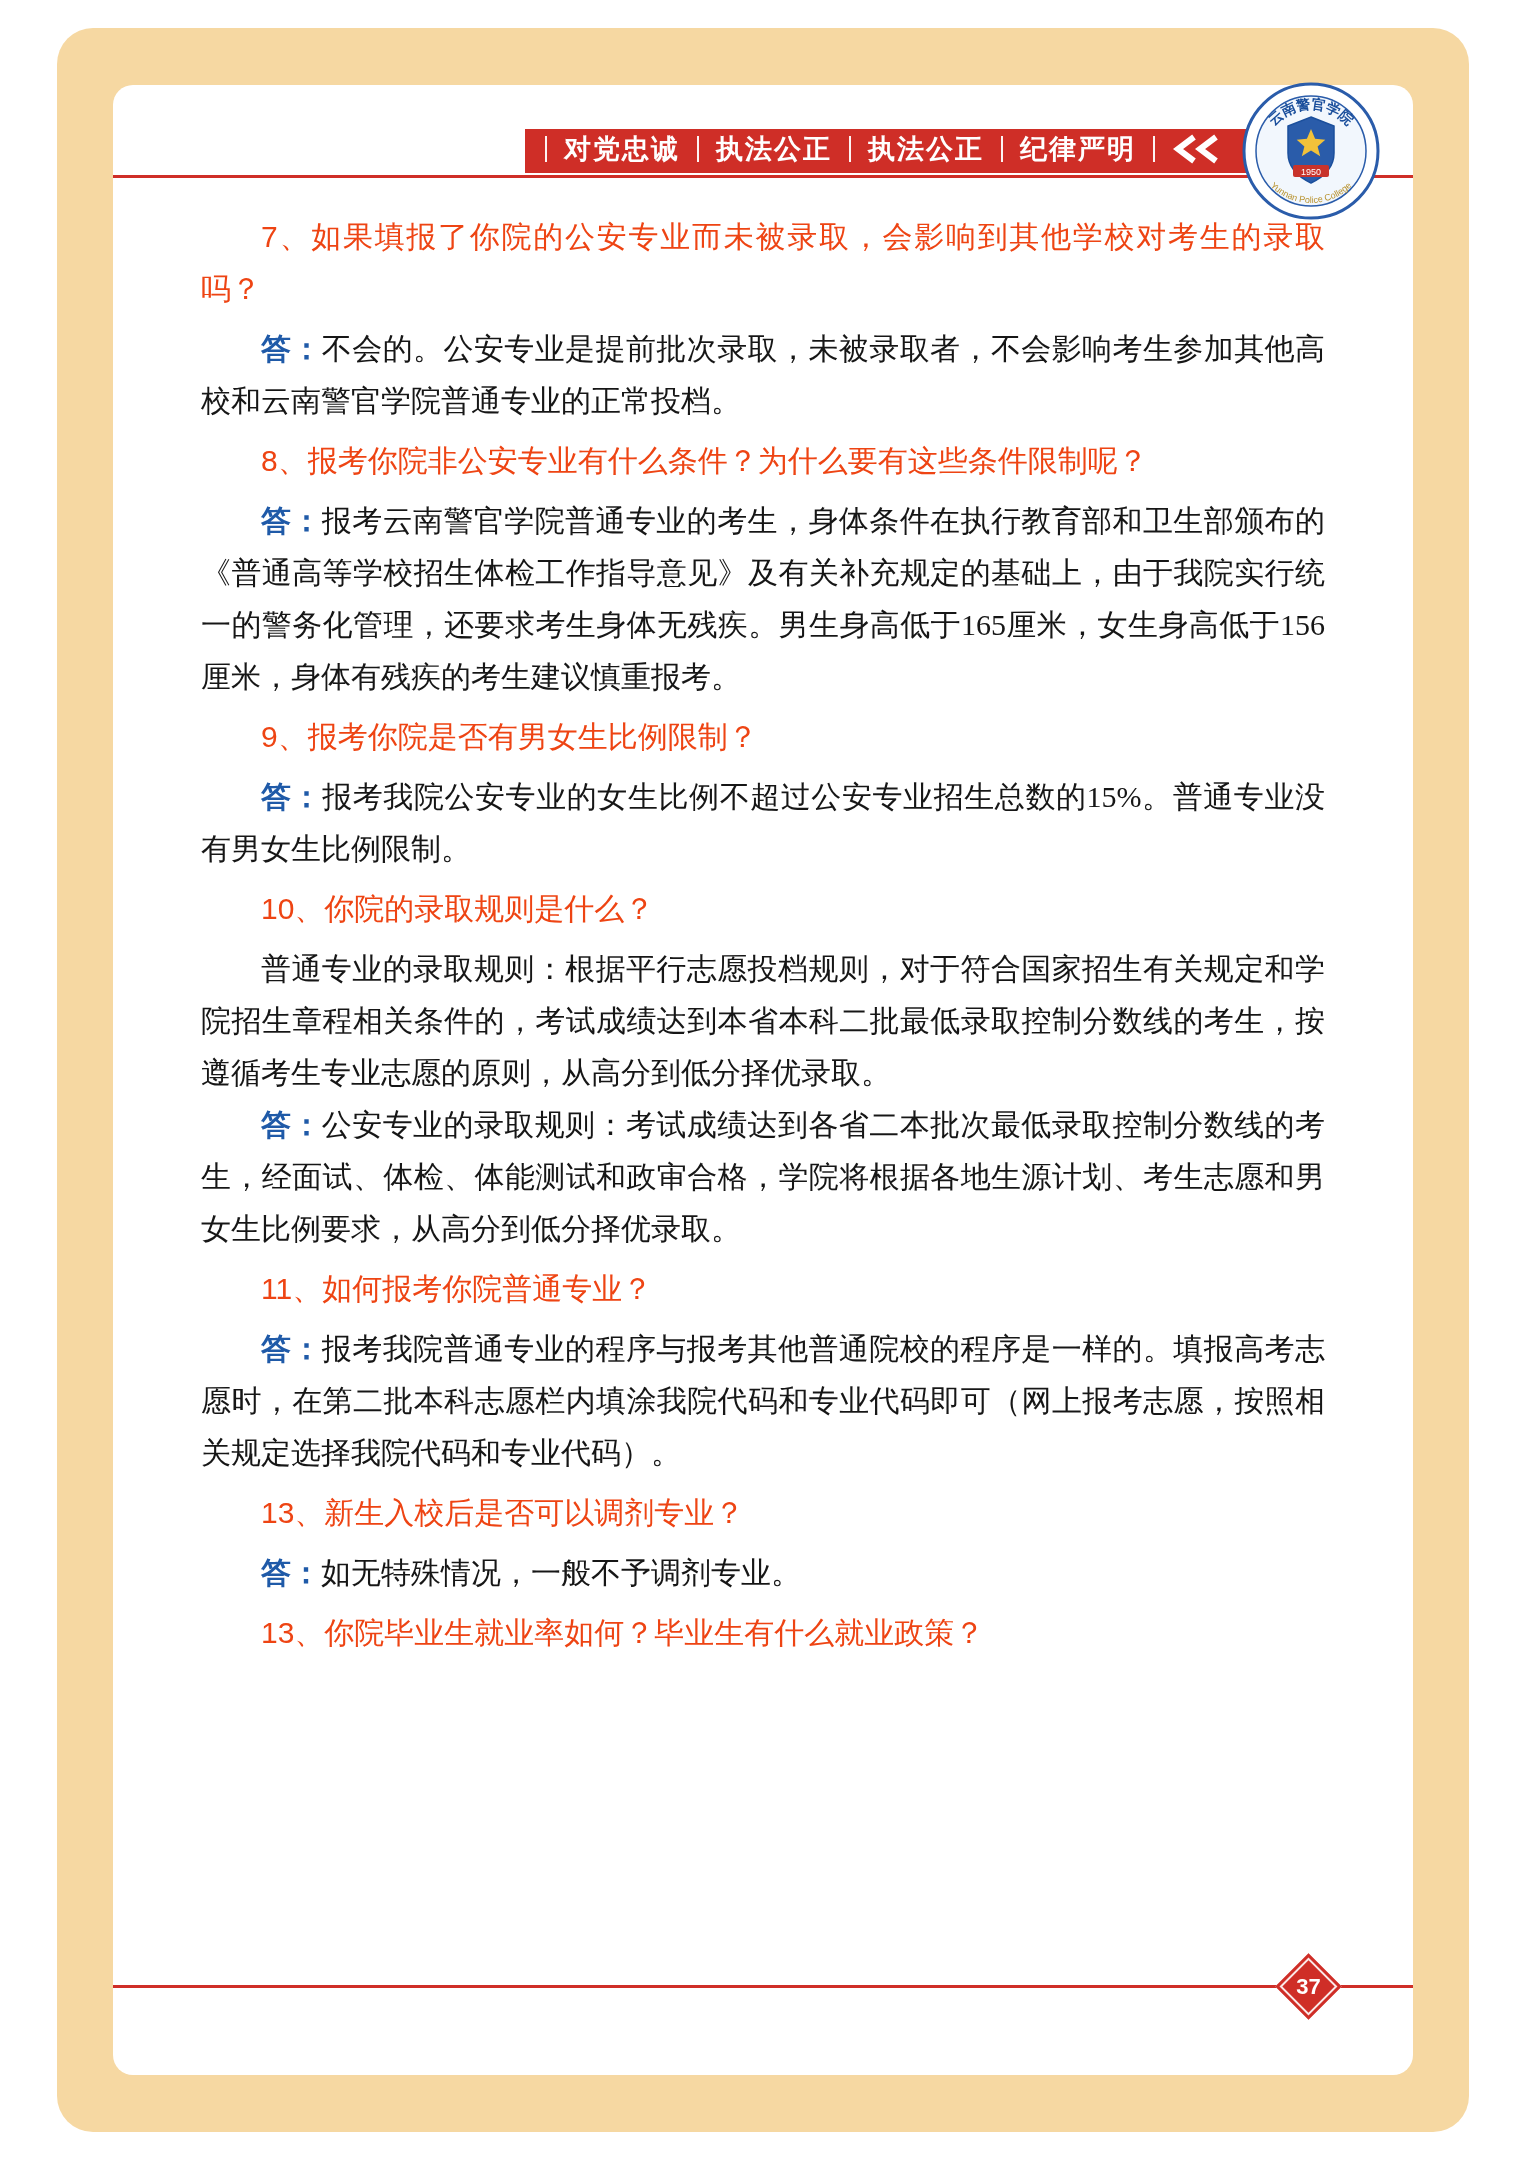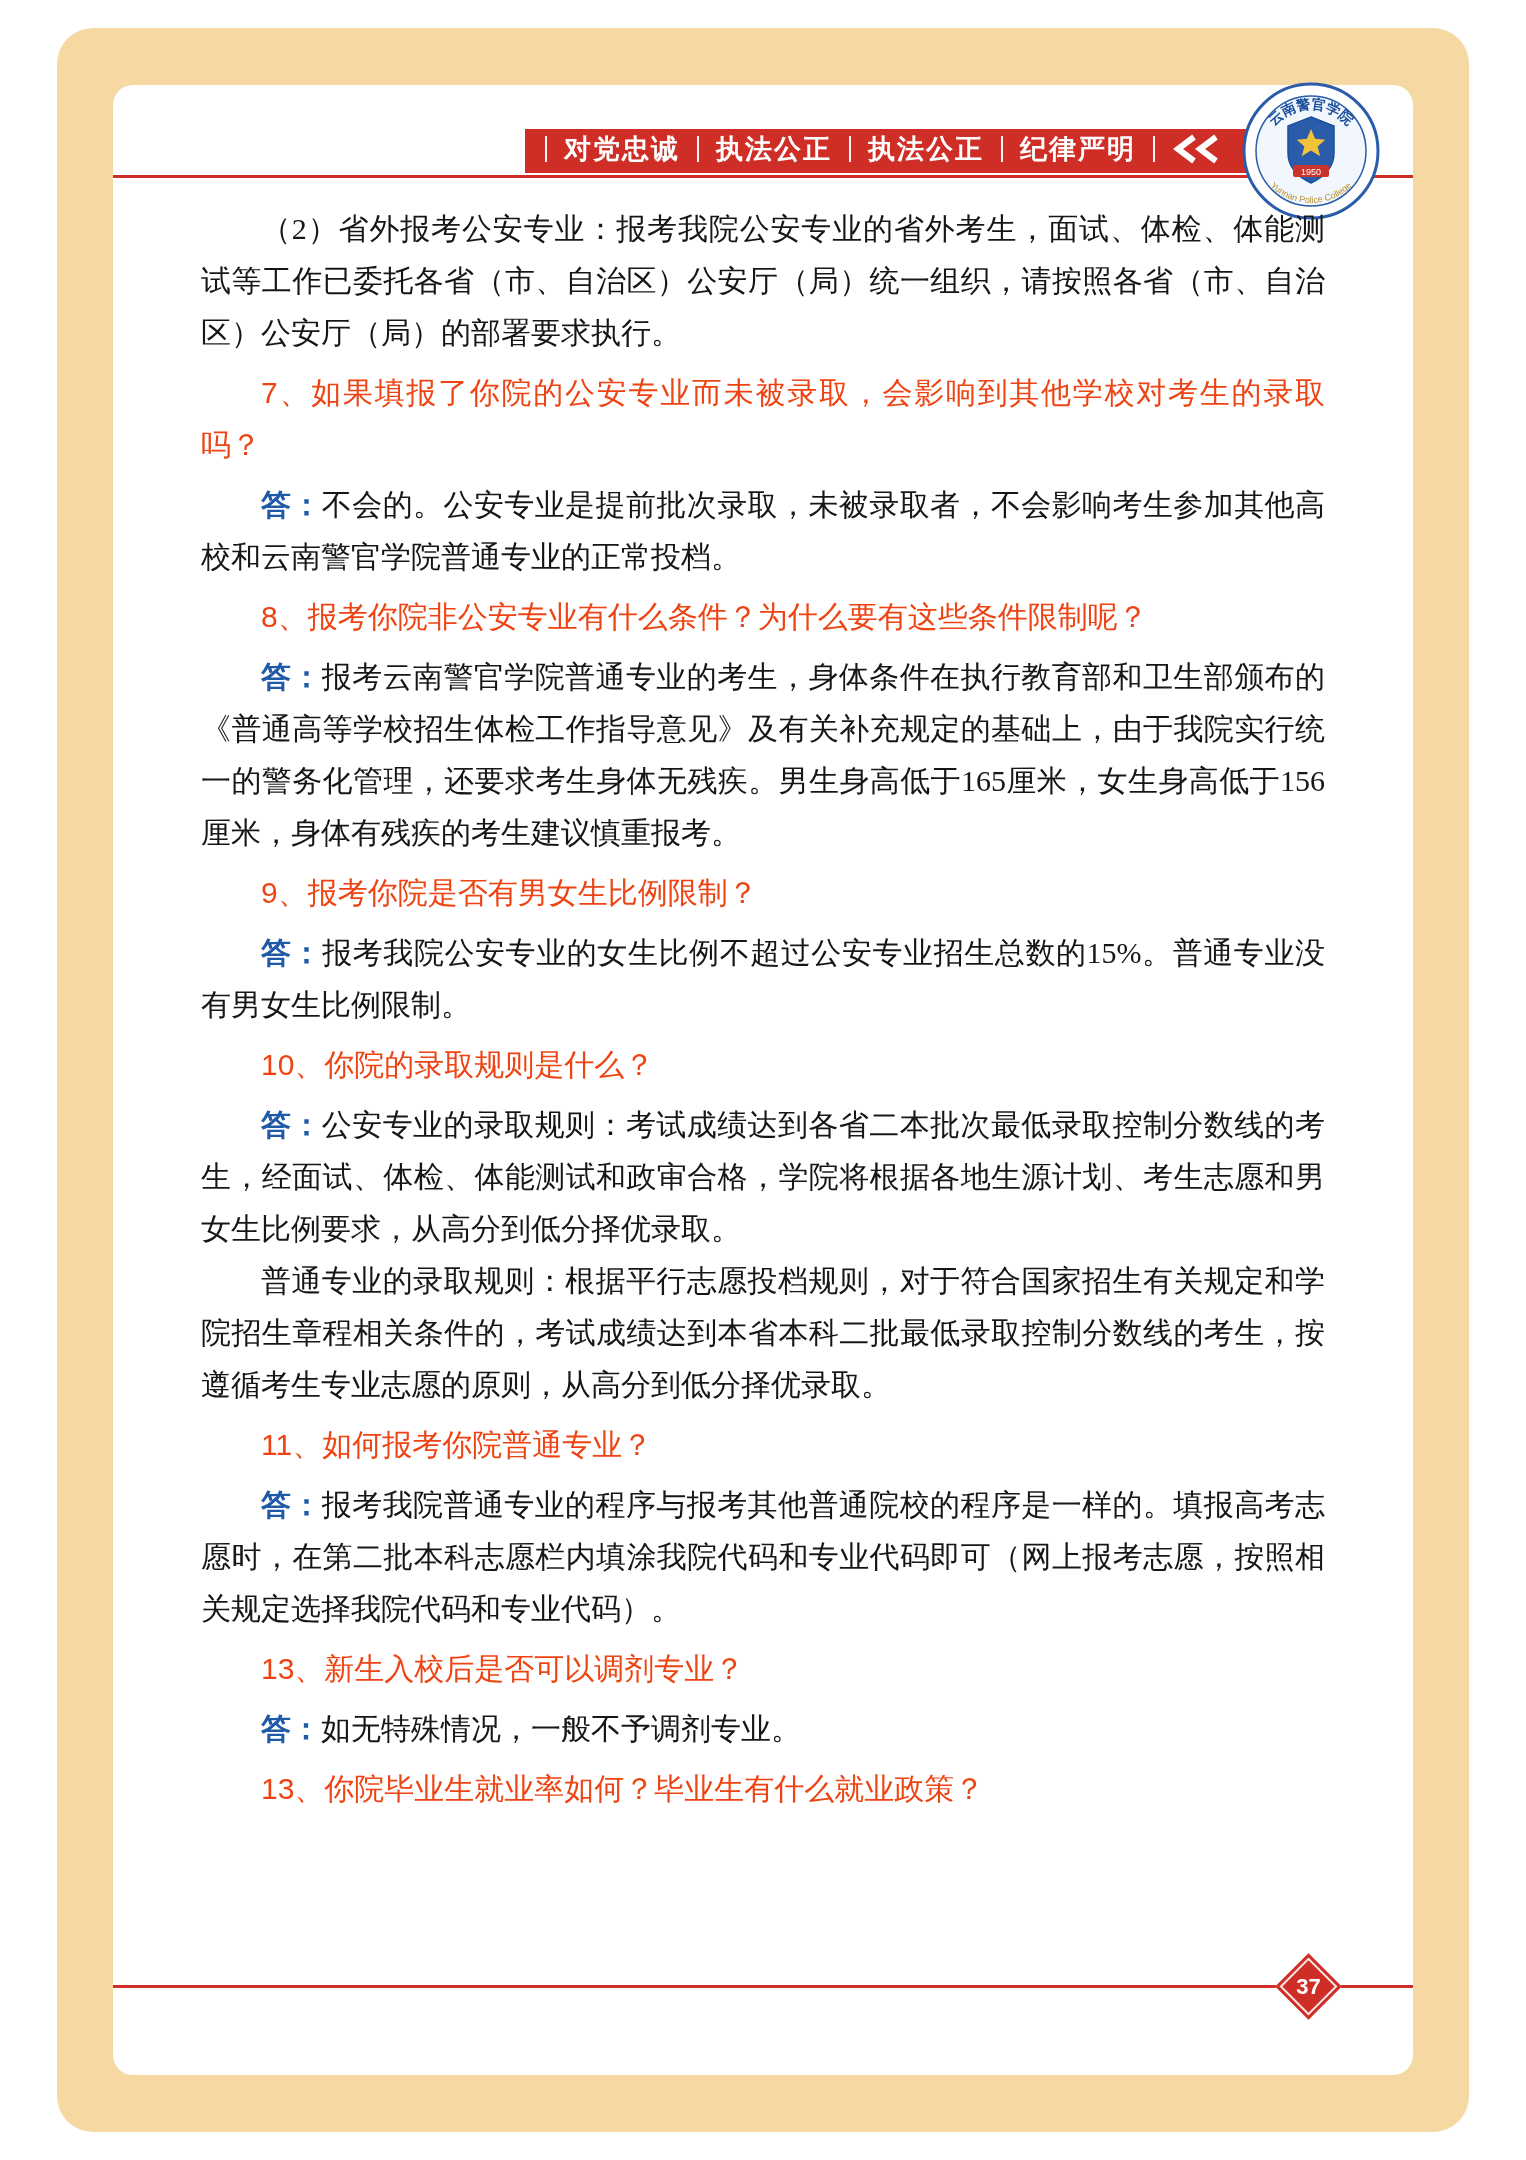--- a/index.html
+++ b/index.html
@@ -110,30 +110,29 @@
             <textPath href="#arc-bottom" startOffset="50%" text-anchor="middle">Yunnan Police College</textPath>
           </text>
           <path d="M70 36 L93 45 L93 72 Q93 91 70 102 Q47 91 47 72 L47 45 Z" fill="#2a5caa" stroke="#1b4f9c" stroke-width="1.5"></path>
           <polygon points="70,48 74.1,57.7 84.3,58.7 76.6,65.4 79.2,75.3 70,69.5 60.8,75.3 63.4,65.4 55.7,58.7 65.9,57.7" fill="#f2c23a"></polygon>
           <rect x="52" y="84" width="36" height="12" rx="2" fill="#c8332b"></rect>
           <text x="70" y="93.5" font-size="9" fill="#ffffff" text-anchor="middle" font-family="Liberation Sans, sans-serif">1950</text>
         </svg>
       </div>
 
       <main id="doc-body">
-          <p class="block para">（2）省外报考公安专业：报考我院公安专业的省外考生，面试、体检、体能测试等工作已委托各省（市、自治区）公安厅（局）统一组织，请按照各省（市、自治区）公安厅（局）的部署要求执行。</p>
           <p class="block question">7、如果填报了你院的公安专业而未被录取，会影响到其他学校对考生的录取吗？</p>
           <p class="block answer"><span class="answer-prefix">答：</span>不会的。公安专业是提前批次录取，未被录取者，不会影响考生参加其他高校和云南警官学院普通专业的正常投档。</p>
           <p class="block question">8、报考你院非公安专业有什么条件？为什么要有这些条件限制呢？</p>
           <p class="block answer"><span class="answer-prefix">答：</span>报考云南警官学院普通专业的考生，身体条件在执行教育部和卫生部颁布的《普通高等学校招生体检工作指导意见》及有关补充规定的基础上，由于我院实行统一的警务化管理，还要求考生身体无残疾。男生身高低于165厘米，女生身高低于156厘米，身体有残疾的考生建议慎重报考。</p>
           <p class="block question">9、报考你院是否有男女生比例限制？</p>
           <p class="block answer"><span class="answer-prefix">答：</span>报考我院公安专业的女生比例不超过公安专业招生总数的15%。普通专业没有男女生比例限制。</p>
           <p class="block question">10、你院的录取规则是什么？</p>
+          <p class="block para">普通专业的录取规则：根据平行志愿投档规则，对于符合国家招生有关规定和学院招生章程相关条件的，考试成绩达到本省本科二批最低录取控制分数线的考生，按遵循考生专业志愿的原则，从高分到低分择优录取。</p>
           <p class="block answer"><span class="answer-prefix">答：</span>公安专业的录取规则：考试成绩达到各省二本批次最低录取控制分数线的考生，经面试、体检、体能测试和政审合格，学院将根据各地生源计划、考生志愿和男女生比例要求，从高分到低分择优录取。</p>
-          <p class="block para">普通专业的录取规则：根据平行志愿投档规则，对于符合国家招生有关规定和学院招生章程相关条件的，考试成绩达到本省本科二批最低录取控制分数线的考生，按遵循考生专业志愿的原则，从高分到低分择优录取。</p>
           <p class="block question">11、如何报考你院普通专业？</p>
           <p class="block answer"><span class="answer-prefix">答：</span>报考我院普通专业的程序与报考其他普通院校的程序是一样的。填报高考志愿时，在第二批本科志愿栏内填涂我院代码和专业代码即可（网上报考志愿，按照相关规定选择我院代码和专业代码）。</p>
           <p class="block question">13、新生入校后是否可以调剂专业？</p>
           <p class="block answer"><span class="answer-prefix">答：</span>如无特殊情况，一般不予调剂专业。</p>
           <p class="block question">13、你院毕业生就业率如何？毕业生有什么就业政策？</p>
         </main>
 
       <div class="footer-rule"></div>
       <div class="page-badge">
         <span>37</span>

